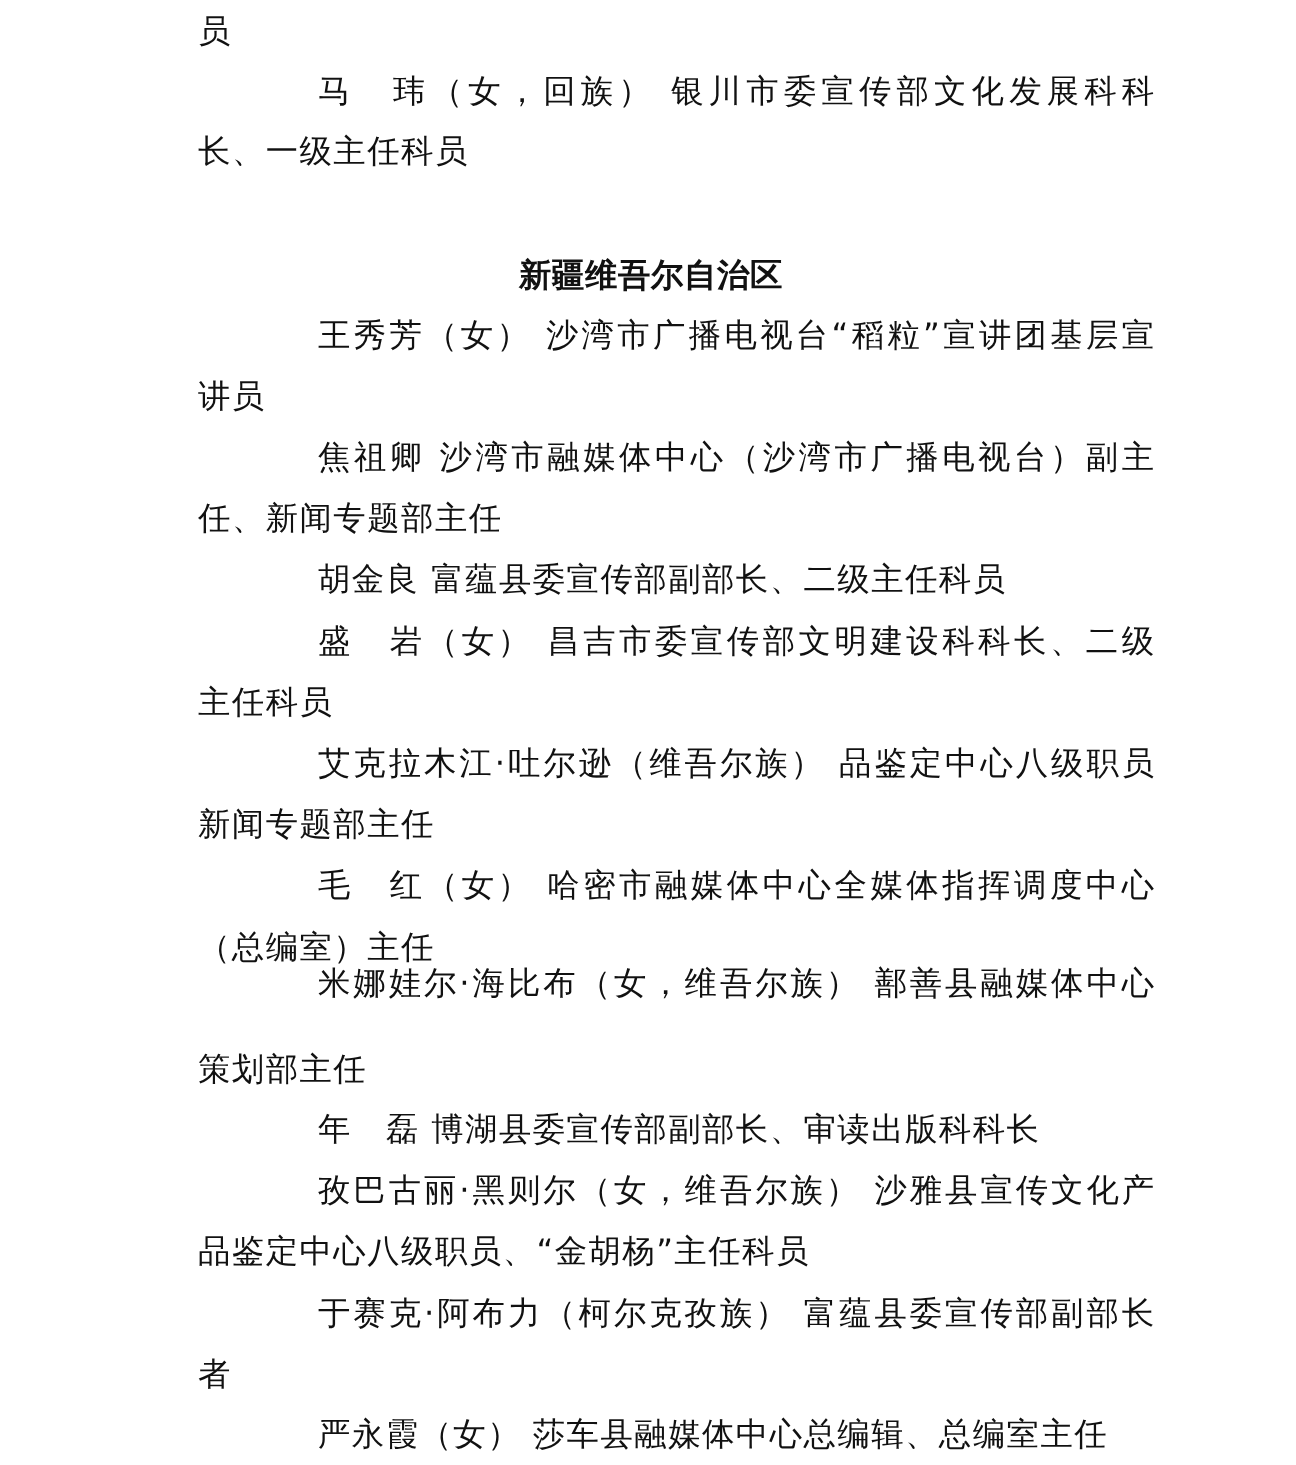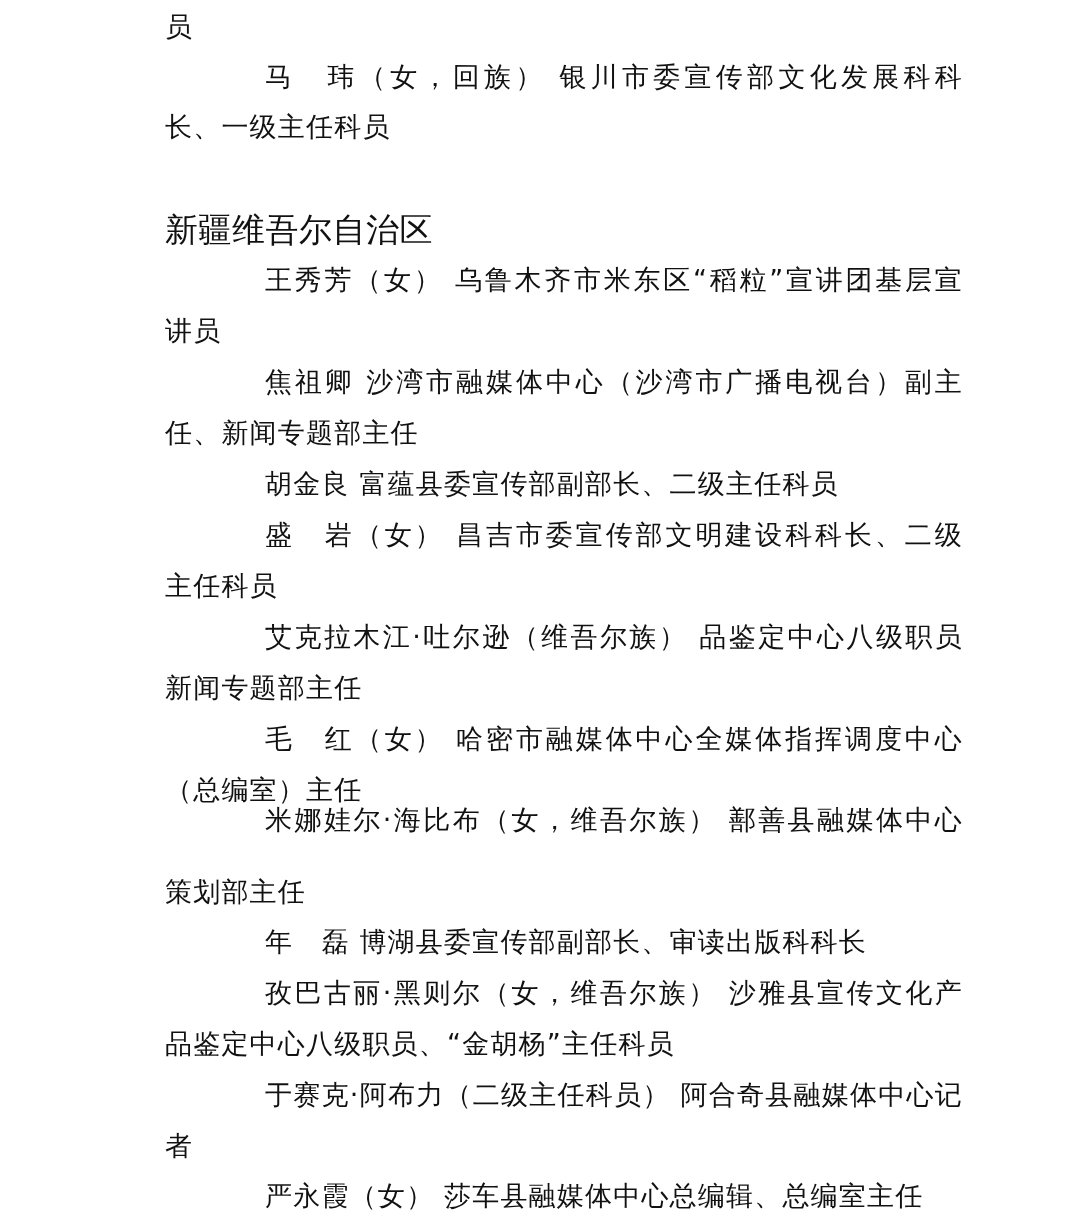--- a/index.html
+++ b/index.html
@@ -30,22 +30,23 @@
     white-space: nowrap;
     letter-spacing: 1.2px;
   }
   .indent {
     left: 57px;
     margin-left: 43px;
   }
   .heading {
     left: 0;
     width: 755px;
-    font-weight: normal;
-    font-size: 33px;
+    text-align: center;
+    font-weight: bold;
+    font-size: 27px;
     letter-spacing: 0.5px;
   }
   .just {
     width: 755px;
     text-align: justify;
     text-align-last: justify;
   }
   .indent.just {
     width: 698px;
   }
@@ -54,21 +55,21 @@
 <body>
 
 <div class="page">
 
   <div class="line" style="top:1px">员</div>
   <div class="line indent just" style="top:51px">马　玮（女，回族）  银川市委宣传部文化发展科科</div>
   <div class="line" style="top:101px">长、一级主任科员</div>
 
   <div class="line heading" style="top:204px">新疆维吾尔自治区</div>
 
-  <div class="line indent just" style="top:254px">王秀芳（女）  乌鲁木齐市米东区“稻粒”宣讲团基层宣</div>
+  <div class="line indent just" style="top:254px">王秀芳（女）  沙湾市广播电视台“稻粒”宣讲团基层宣</div>
   <div class="line" style="top:305px">讲员</div>
 
   <div class="line indent just" style="top:356px">焦祖卿  沙湾市融媒体中心（沙湾市广播电视台）副主</div>
   <div class="line" style="top:407px">任、新闻专题部主任</div>
 
   <div class="line indent" style="top:458px">胡金良  富蕴县委宣传部副部长、二级主任科员</div>
 
   <div class="line indent just" style="top:509px">盛　岩（女）  昌吉市委宣传部文明建设科科长、二级</div>
   <div class="line" style="top:560px">主任科员</div>
 
@@ -79,18 +80,18 @@
   <div class="line" style="top:764px">（总编室）主任</div>
 
   <div class="line indent just" style="top:794px">米娜娃尔·海比布（女，维吾尔族）  鄯善县融媒体中心</div>
   <div class="line" style="top:866px">策划部主任</div>
 
   <div class="line indent" style="top:916px">年　磊  博湖县委宣传部副部长、审读出版科科长</div>
 
   <div class="line indent just" style="top:967px">孜巴古丽·黑则尔（女，维吾尔族）  沙雅县宣传文化产</div>
   <div class="line" style="top:1018px">品鉴定中心八级职员、“金胡杨”主任科员</div>
 
-  <div class="line indent just" style="top:1069px">于赛克·阿布力（二级主任科员）  阿合奇县融媒体中心记</div>
+  <div class="line indent just" style="top:1069px">于赛克·阿布力（柯尔克孜族）  富蕴县委宣传部副部长</div>
   <div class="line" style="top:1120px">者</div>
 
   <div class="line indent" style="top:1170px">严永霞（女）  莎车县融媒体中心总编辑、总编室主任</div>
 
 </div>
 
 </body></html>

